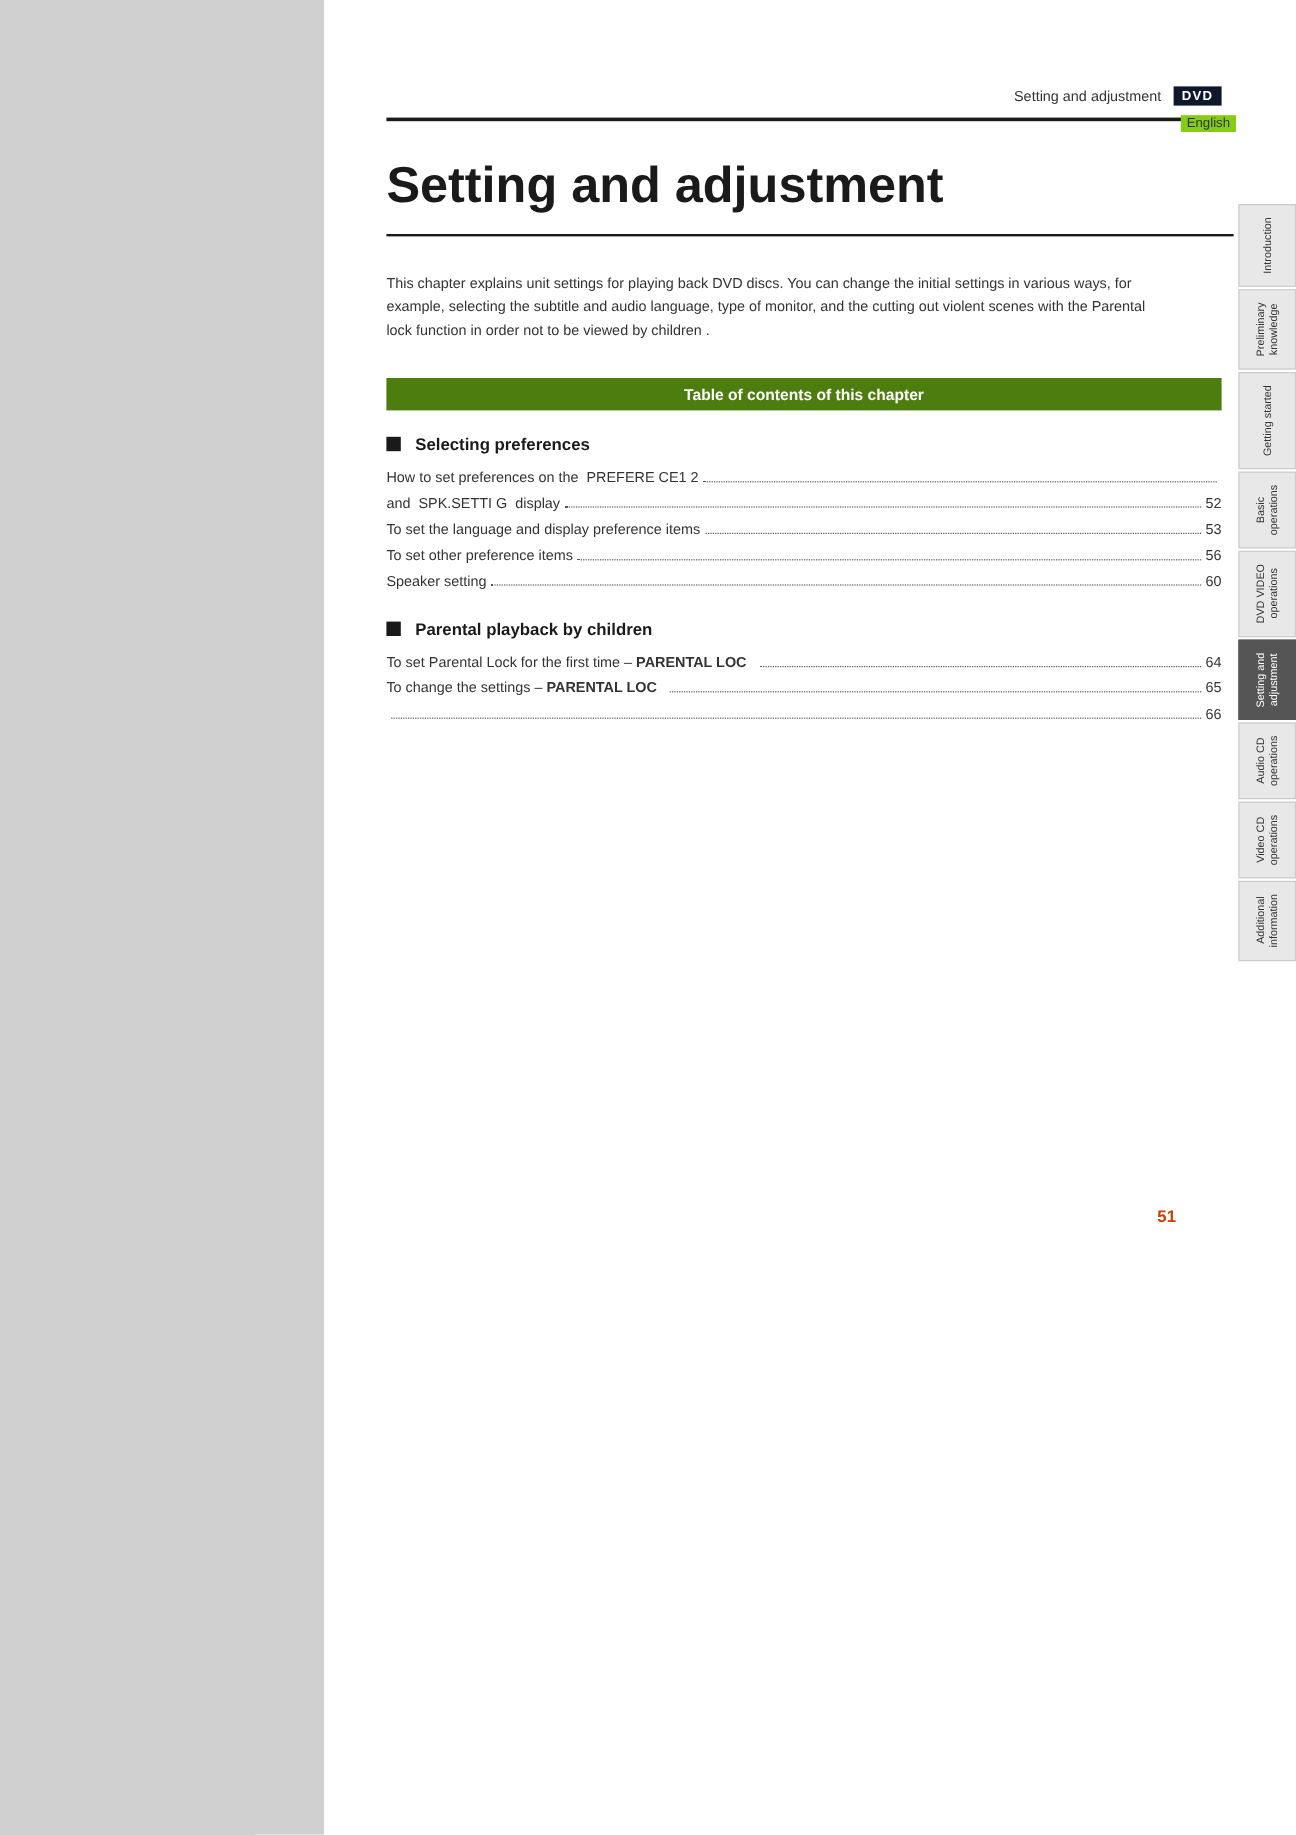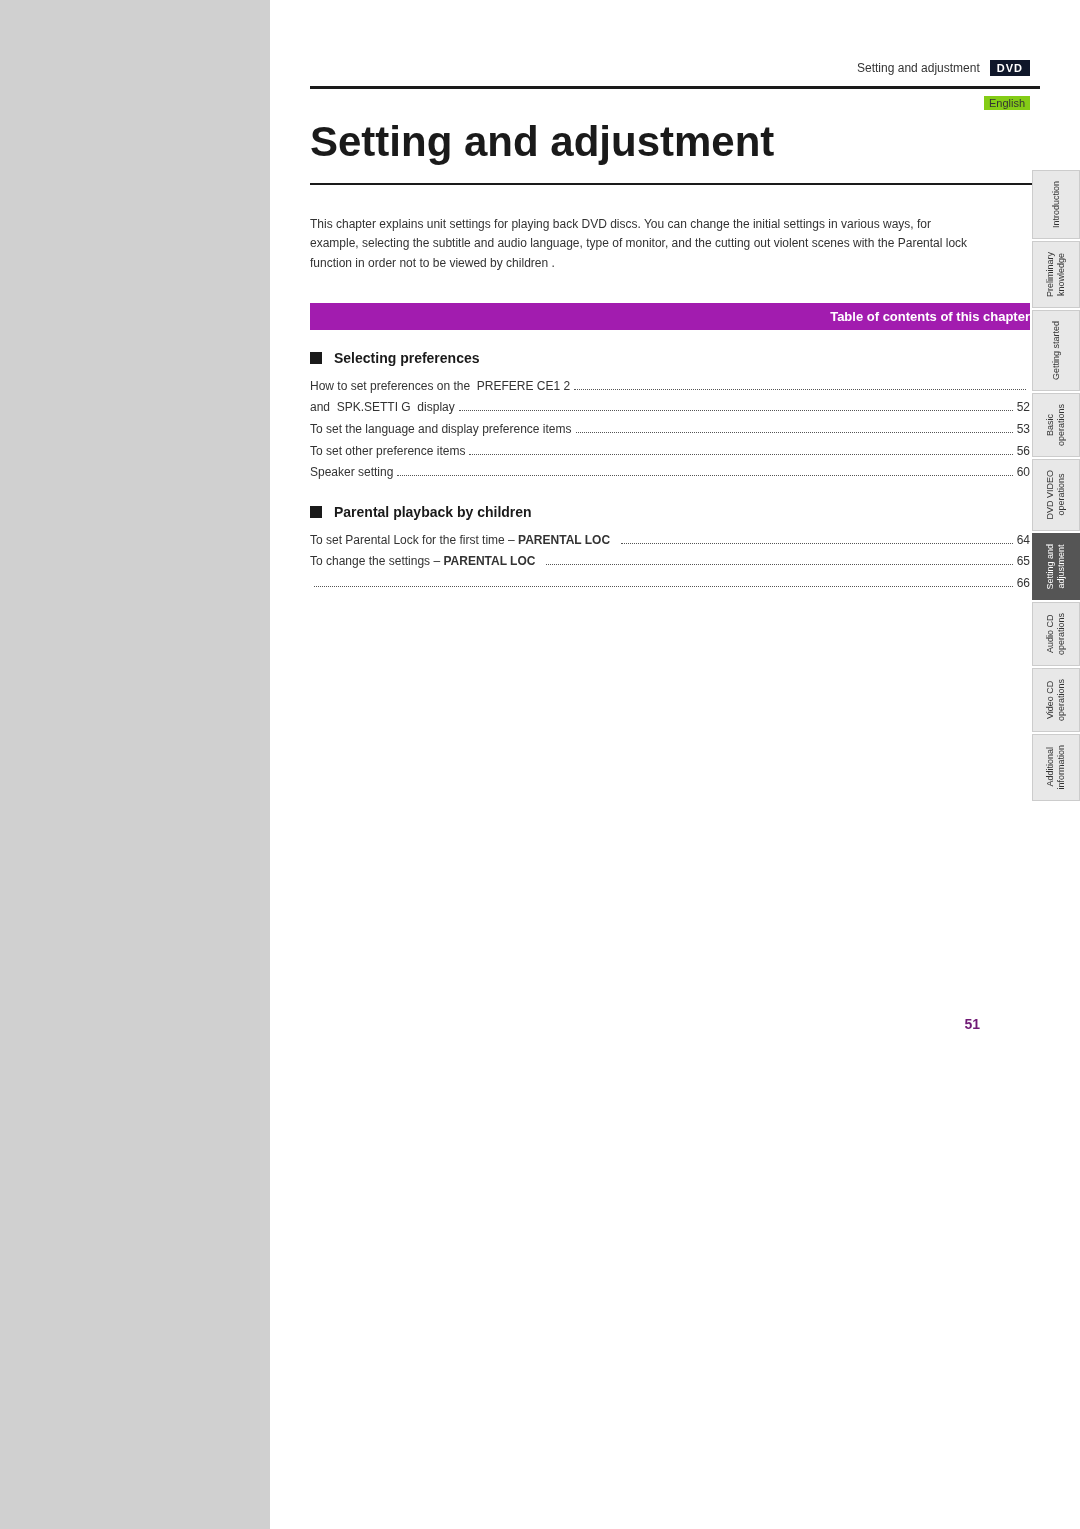--- a/index.html
+++ b/index.html
@@ -22,21 +22,21 @@
       background: #d0d0d0;
     }
 
     .main-content {
       position: absolute;
       left: 270px;
       top: 0;
       width: 810px;
       height: 1070px;
       background: #ffffff;
-      padding: 0;
+      padding: 12px;
     }
 
     
     .top-header {
       display: flex;
       justify-content: flex-end;
       align-items: center;
       padding: 60px 50px 0 40px;
       gap: 10px;
     }
@@ -95,23 +95,23 @@
       line-height: 1.6;
       color: #333;
     }
 
     
     .toc-box {
       margin: 30px 50px 0 40px;
     }
 
     .toc-header {
-      background: #a21caf;
+      background: #4d7c0f;
       color: #ffffff;
-      text-align: right;
+      text-align: center;
       padding: 6px 0;
       font-size: 13px;
       font-weight: bold;
     }
 
     
     .section {
       margin: 20px 50px 0 40px;
     }
 
@@ -196,24 +196,24 @@
       white-space: pre-line;
     }
 
     .tab-label-active {
       color: #ffffff;
     }
 
     
     .page-number {
       position: absolute;
-      bottom: 38px;
+      bottom: 49px;
       right: 100px;
       font-size: 14px;
-      color: #701a75;
+      color: #c2410c;
       font-weight: bold;
     }
   </style>
 </head>
 <body>
 
 <div class="left-gray-bar"></div>
 
 <div class="main-content">
 

